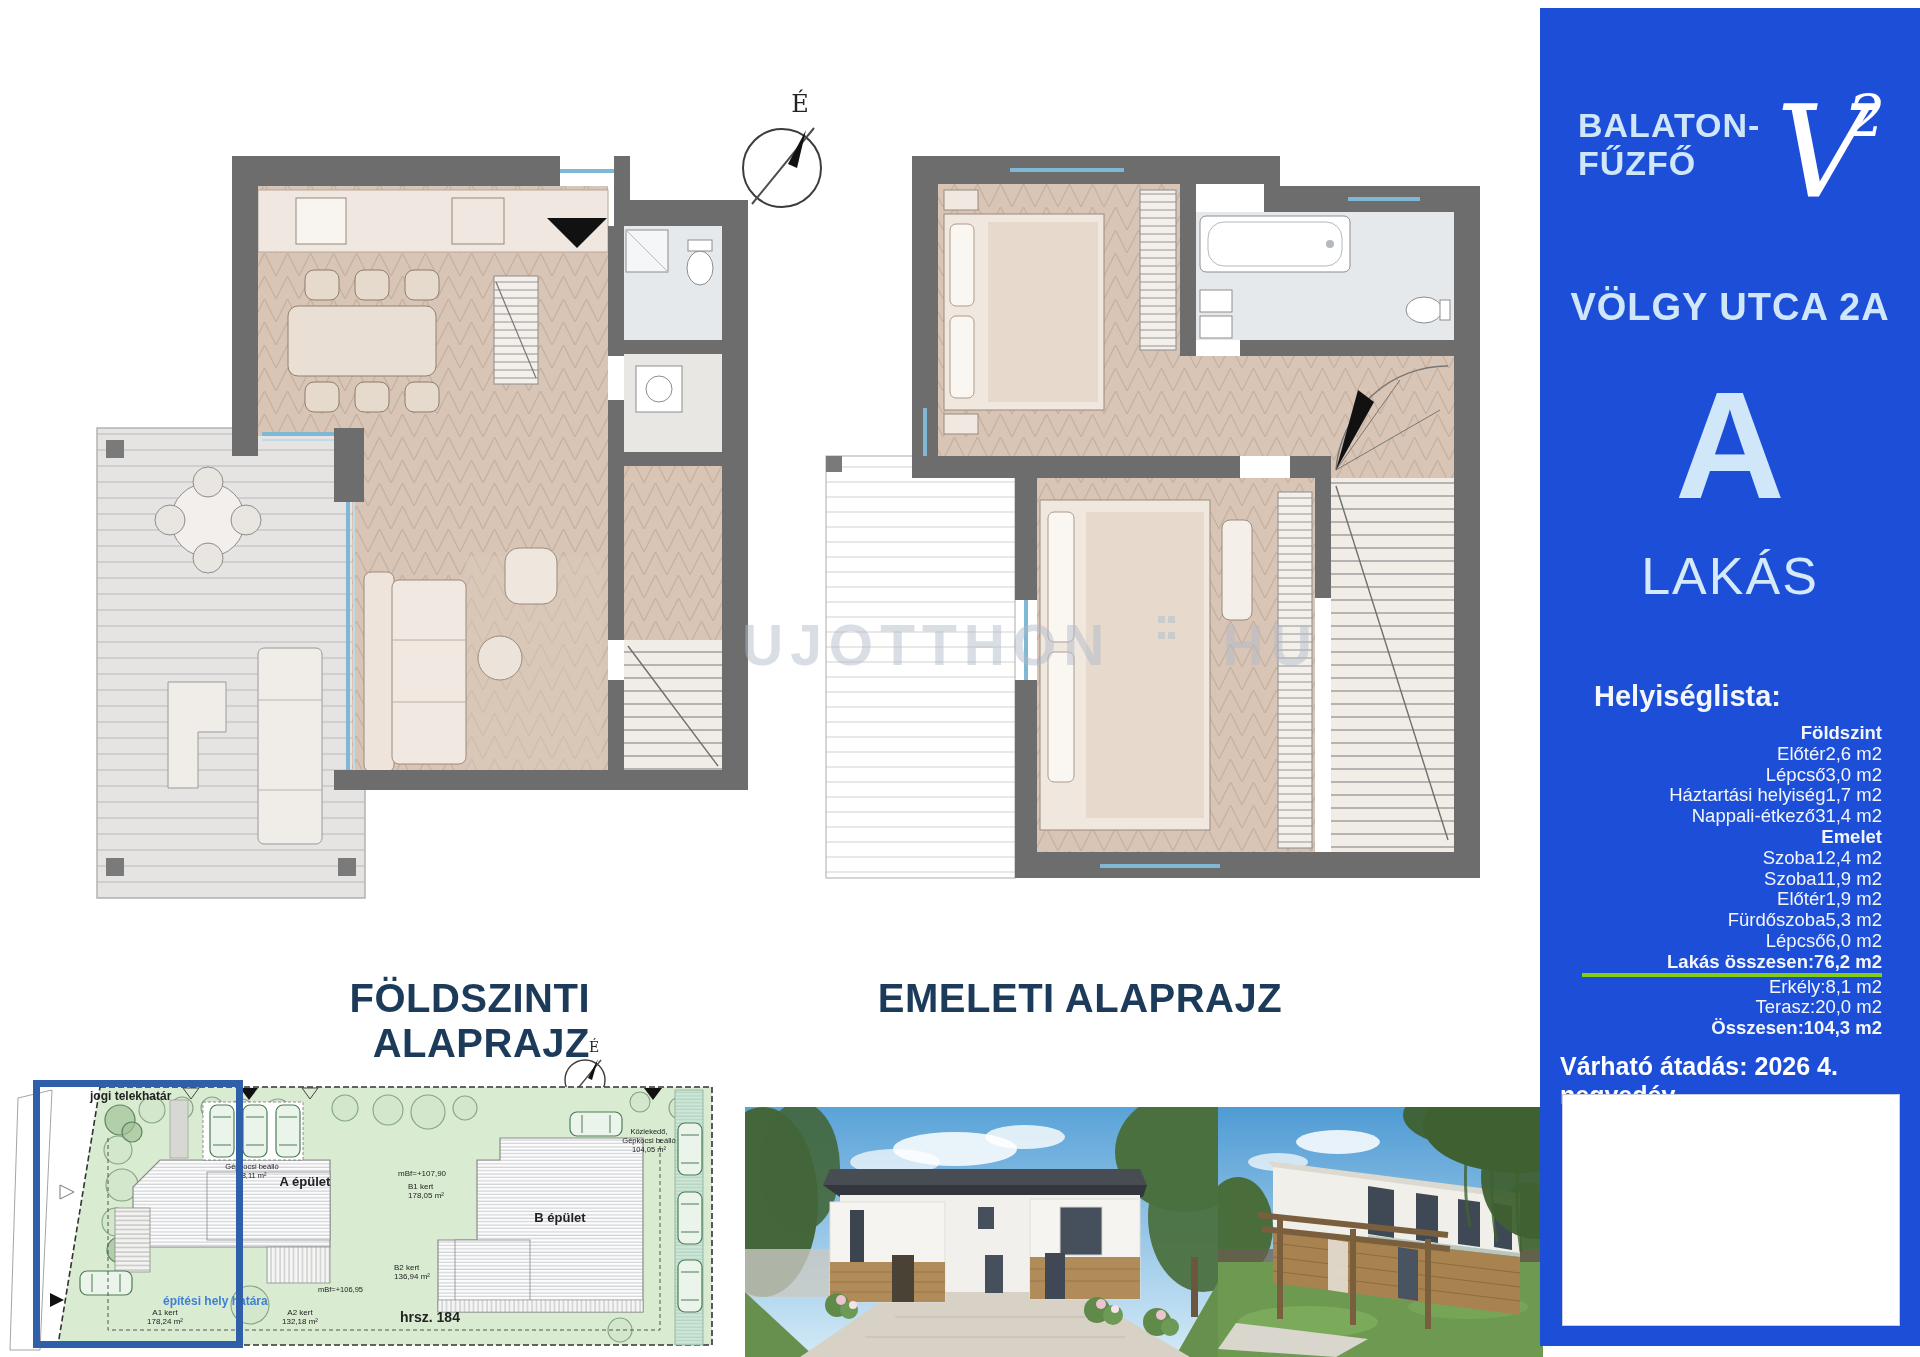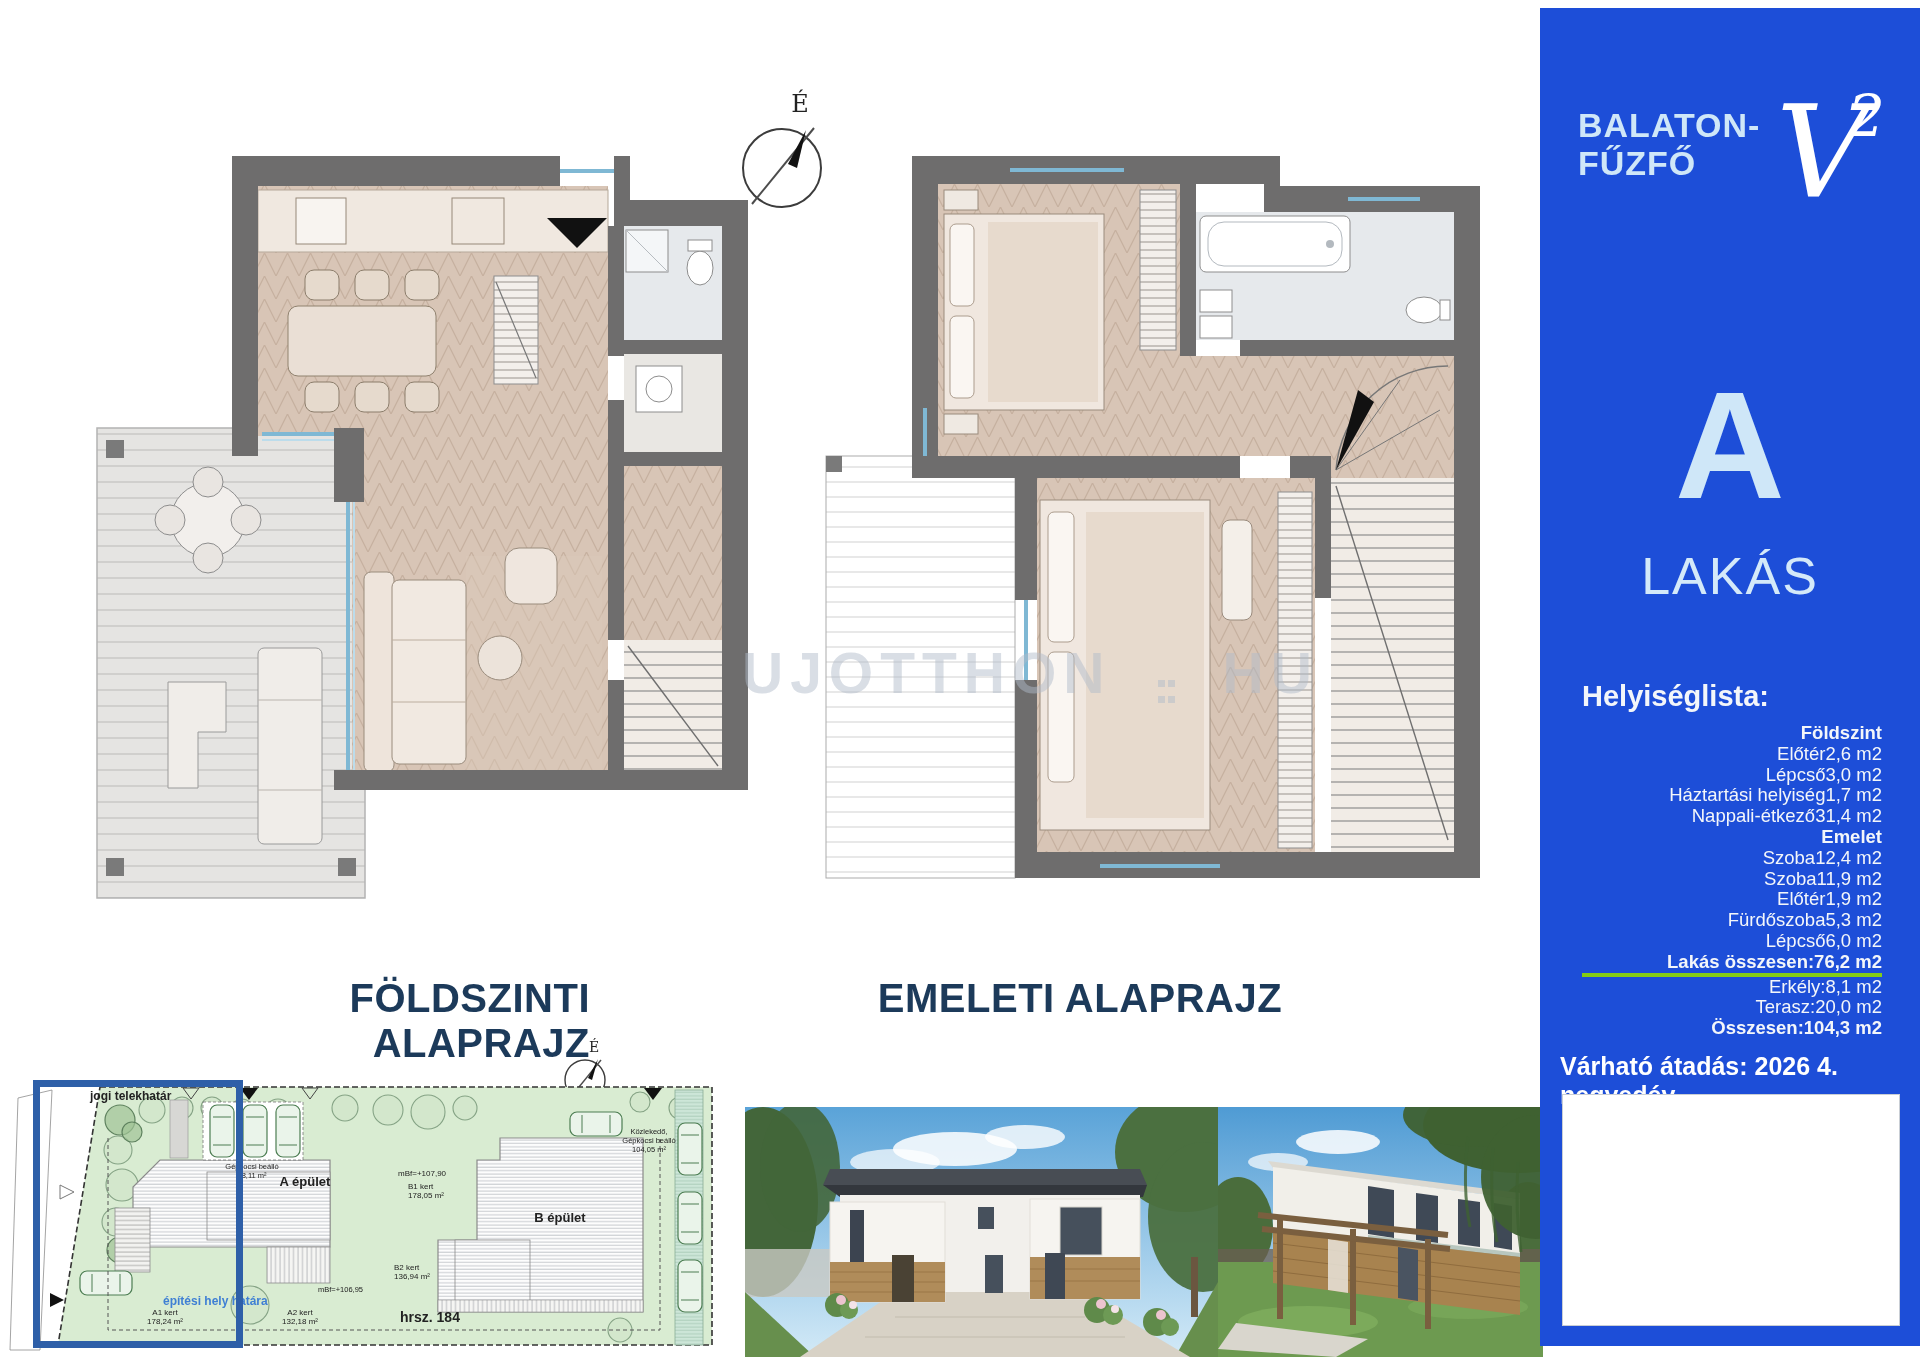--- a/index.html
+++ b/index.html
@@ -9,21 +9,21 @@
   }
   .abs{position:absolute;}
 
   
   #plan-svg{left:0;top:0;}
   .plan-label{
     color:#1c3a5a;font-size:40px;font-weight:600;letter-spacing:.5px;
     text-align:center;width:420px;top:976px;
   }
   #watermark{
-    left:742px;top:640px;display:flex;align-items:flex-end;
+    left:742px;top:612px;display:flex;align-items:flex-start;
     color:rgba(176,186,200,.48);font-size:57px;font-weight:700;letter-spacing:7px;
     user-select:none;
     gap:40px;
   }
   .wm-dots{display:inline-block;width:15px;height:30px;margin:0 10px 0 6px;position:relative;}
   .wm-dots i{position:absolute;width:7px;height:7px;background:rgba(176,186,200,.48);}
   .wm-dots i:nth-child(1){left:0;top:4px;}
   .wm-dots i:nth-child(2){left:10px;top:4px;}
   .wm-dots i:nth-child(3){left:0;top:20px;}
   .wm-dots i:nth-child(4){left:10px;top:20px;}
@@ -38,21 +38,21 @@
     font-family:"DejaVu Serif", serif;}
   #logo .v{font-size:128px;font-style:italic;line-height:128px;}
   #logo .v2{font-size:58px;position:absolute;left:72px;top:-6px;font-style:italic;}
   #street{left:0;top:278px;width:380px;text-align:center;font-size:38px;font-weight:800;
     letter-spacing:1px;color:#cfe7f8;}
   #unit-letter{left:0;top:350px;width:380px;text-align:center;font-size:152px;
     font-weight:600;color:#cfe7f8;}
   #unit-type{left:0;top:538px;width:380px;text-align:center;font-size:52px;
     font-weight:400;letter-spacing:2px;color:#d4e9f9;}
   #roomlist{left:42px;top:672px;width:300px;color:#f3f6fa;}
-  #roomlist h3{margin:0 0 10px 0;font-size:29px;font-weight:800;}
+  #roomlist h3{margin:0 0 10px 12px;font-size:29px;font-weight:800;}
   .rl-row{display:flex;justify-content:flex-end;font-size:18.5px;line-height:20.8px;}
   .rl-row.section{font-weight:800;}
   .rl-row.total{font-weight:800;margin-left:42px;}
   .rl-row.total-underline{font-weight:800;border-bottom:4px solid #84cc16;}
   #handover{left:20px;top:1044px;width:360px;font-size:25px;font-weight:800;color:#ffffff;}
   #photo-frame{left:22px;top:1086px;width:336px;height:230px;background:#ffffff;
     border:1px solid #c9ced4;}
 
   
   #siteplan-svg{left:0;top:1080px;}
@@ -506,20 +506,21 @@
 
 <div id="sidebar" class="abs">
   <div id="brand" class="abs">
     <div>BALATON-</div>
     <div>FŰZFŐ</div>
   </div>
   <div id="logo" class="abs">
     <span class="v">V</span>
     <span class="v2">2</span>
   </div>
+  <div id="street" class="abs">VÖLGY UTCA 2A</div>
   <div id="unit-letter" class="abs">A</div>
   <div id="unit-type" class="abs">LAKÁS</div>
 
   <div id="roomlist" class="abs">
     <h3>Helyiséglista:</h3>
     <div class="rl-row section">
       <span>Földszint</span>
         <span></span>
     </div>
     <div class="rl-row">

